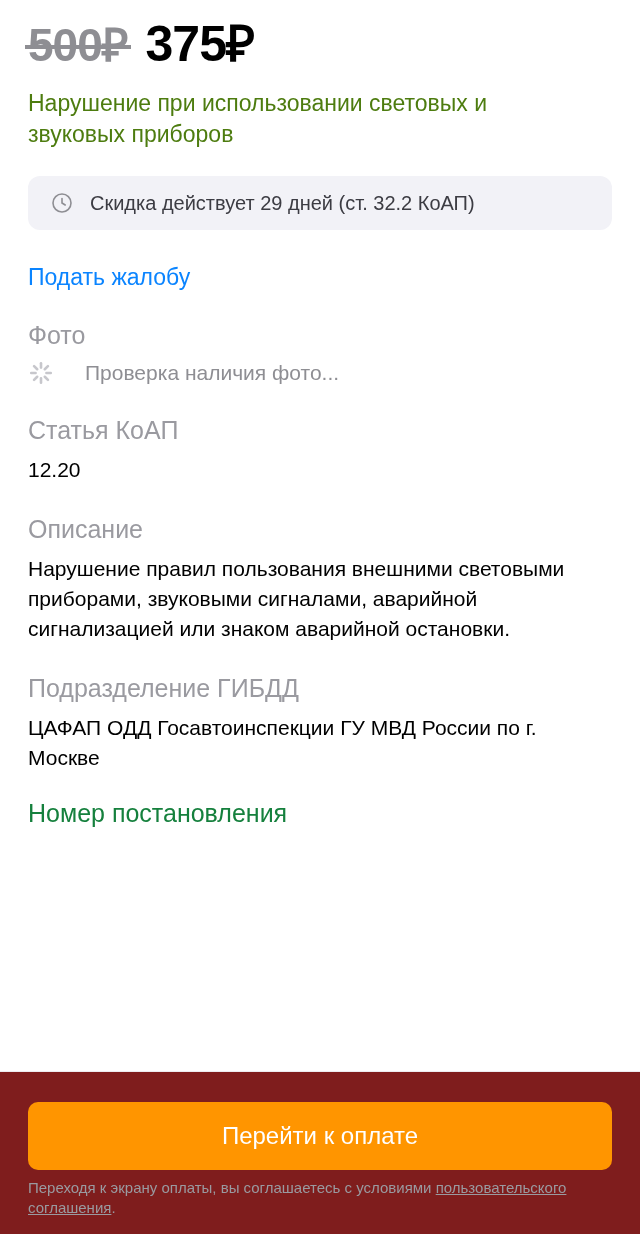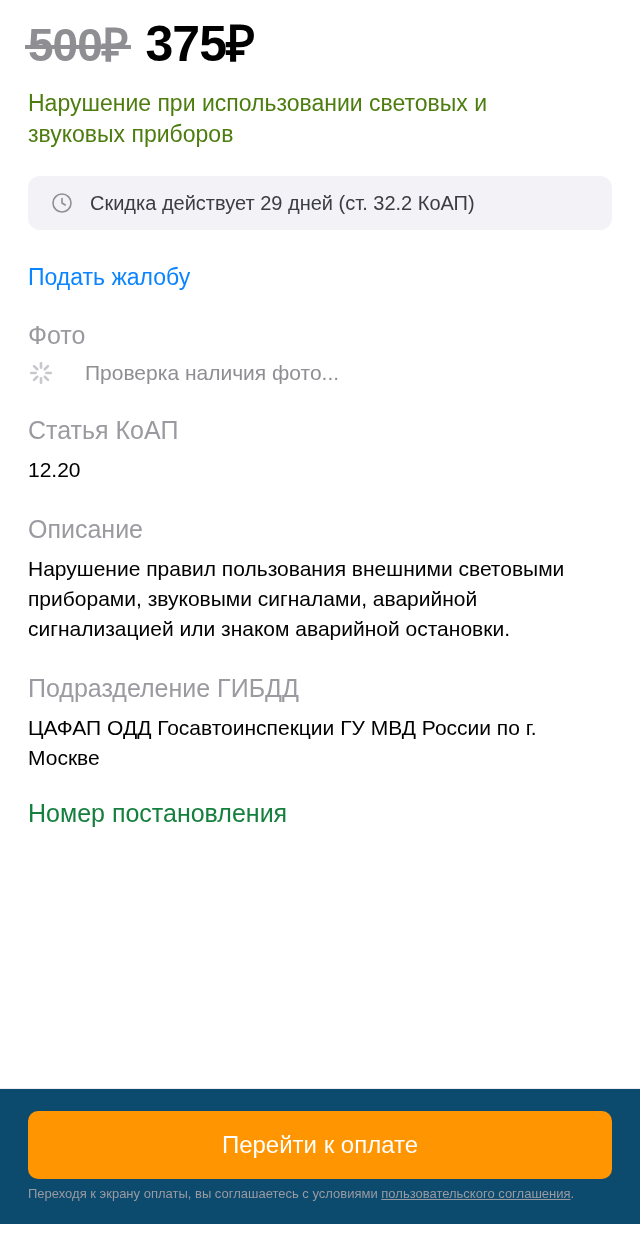--- a/index.html
+++ b/index.html
@@ -133,43 +133,43 @@
   }
 
   
   .field-label.cut {
     color: #15803d;
   }
 
   
   .bottom-bar {
     position: absolute;
-    left: 0; right: 0; bottom: 10px;
-    background: #0c4a6e;
-    padding: 22px 28px 16px;
+    left: 0; right: 0; bottom: 0;
+    background: #7f1d1d;
+    padding: 30px 28px 16px;
     border-top: 1px solid #ececf0;
   }
   .pay-button {
     width: 100%;
     height: 68px;
     border: none;
     border-radius: 10px;
     background: #ff9500;
     color: #ffffff;
     font-size: 24px;
     font-family: "Liberation Sans", sans-serif;
     cursor: pointer;
     display: flex;
     align-items: center;
     justify-content: center;
   }
   .legal {
-    margin-top: 1px;
-    font-size: 13px;
-    line-height: 28px;
+    margin-top: 8px;
+    font-size: 15px;
+    line-height: 20px;
     color: #9a9aa0;
     max-width: 560px;
   }
   .legal a {
     color: #9a9aa0;
     text-decoration: underline;
   }
 </style>
 </head>
 <body>

